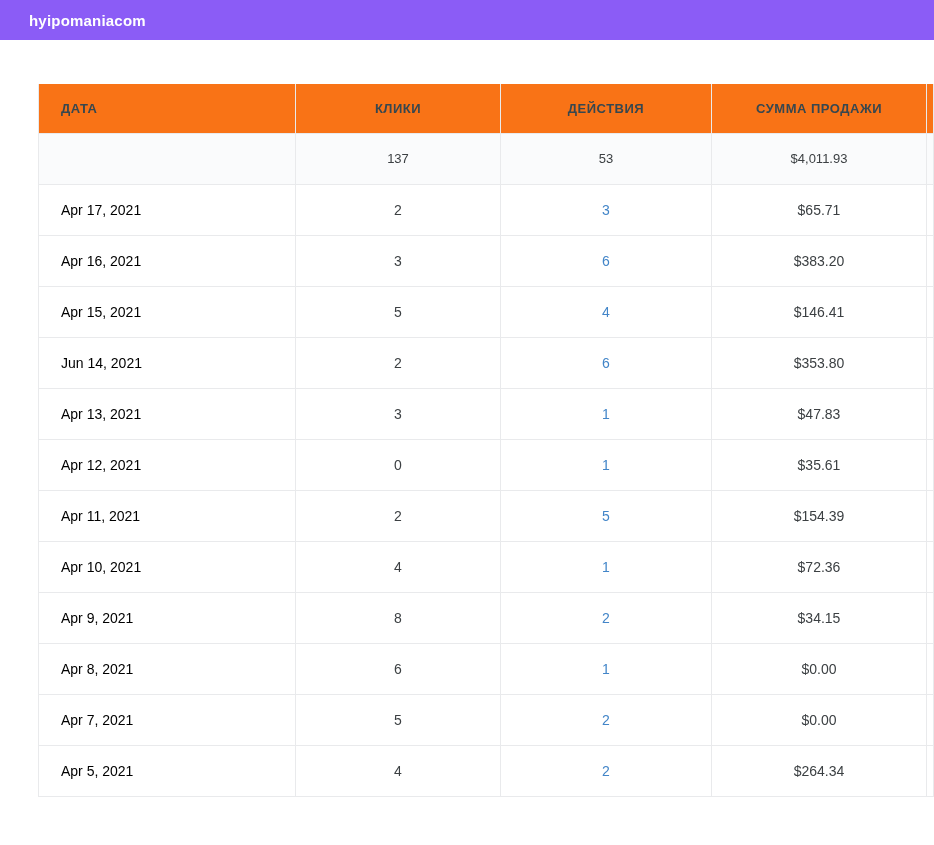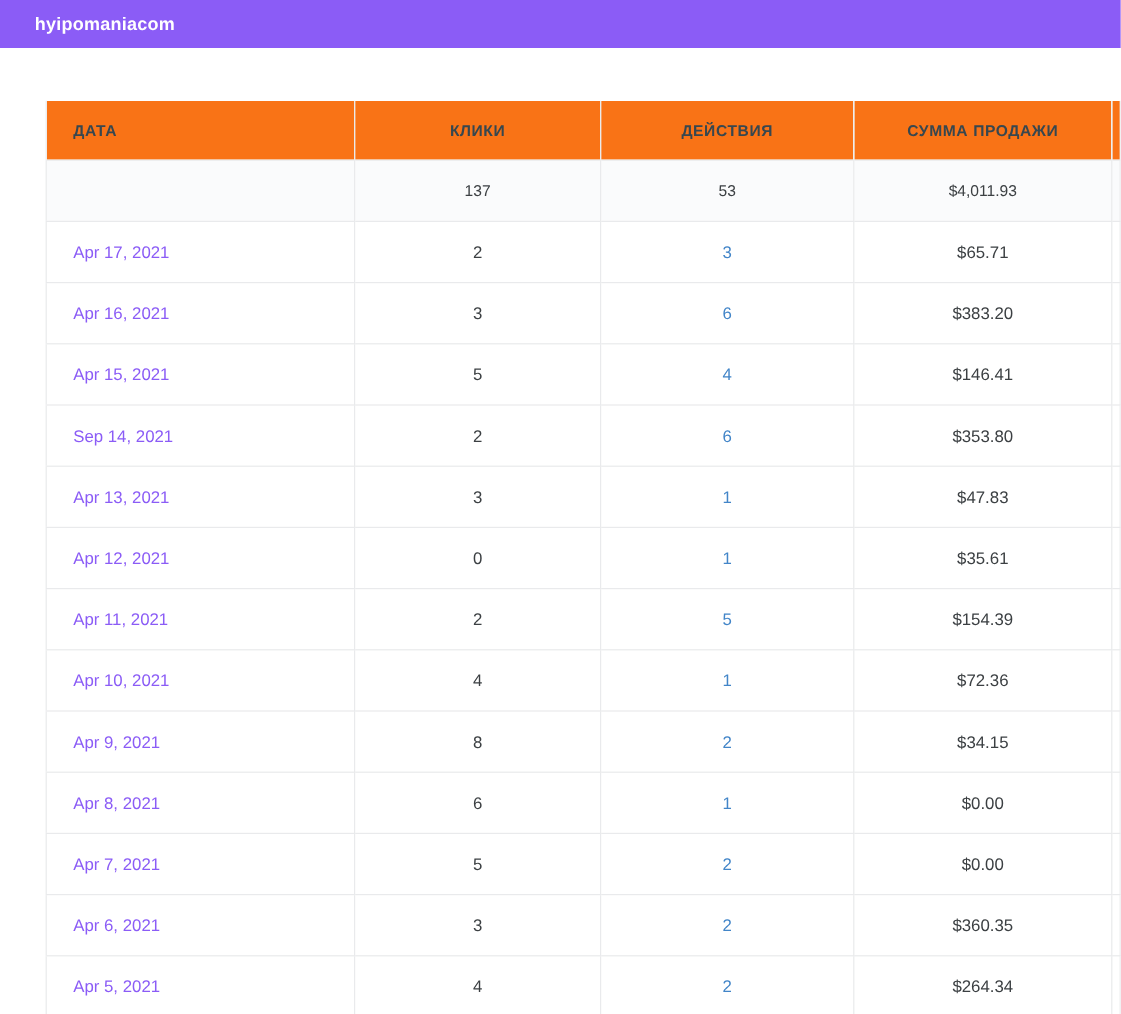--- a/index.html
+++ b/index.html
@@ -107,21 +107,21 @@
     background: #fafbfc;
     color: #3c4043;
     font-size: 13px;
   }
   tbody td {
     height: 51px;
     background: #ffffff;
     color: #3c4043;
     font-size: 14px;
   }
-  td.left { color: #8b5cf6; }
+  td.left { color: #000000; }
   a.actions-link {
     color: #4285c8;
     text-decoration: none;
     cursor: pointer;
   }
 </style>
 </head>
 <body>
 
 <header class="appbar">
@@ -171,21 +171,21 @@
       <td></td>
     </tr>
         <tr>
       <td class="left">Apr 15, 2021</td>
       <td class="right">5</td>
       <td class="right"><a class="actions-link">4</a></td>
       <td class="right">$146.41</td>
       <td></td>
     </tr>
         <tr>
-      <td class="left">Sep 14, 2021</td>
+      <td class="left">Jun 14, 2021</td>
       <td class="right">2</td>
       <td class="right"><a class="actions-link">6</a></td>
       <td class="right">$353.80</td>
       <td></td>
     </tr>
         <tr>
       <td class="left">Apr 13, 2021</td>
       <td class="right">3</td>
       <td class="right"><a class="actions-link">1</a></td>
       <td class="right">$47.83</td>
@@ -227,27 +227,20 @@
       <td></td>
     </tr>
         <tr>
       <td class="left">Apr 7, 2021</td>
       <td class="right">5</td>
       <td class="right"><a class="actions-link">2</a></td>
       <td class="right">$0.00</td>
       <td></td>
     </tr>
         <tr>
-      <td class="left">Apr 6, 2021</td>
-      <td class="right">3</td>
-      <td class="right"><a class="actions-link">2</a></td>
-      <td class="right">$360.35</td>
-      <td></td>
-    </tr>
-        <tr>
       <td class="left">Apr 5, 2021</td>
       <td class="right">4</td>
       <td class="right"><a class="actions-link">2</a></td>
       <td class="right">$264.34</td>
       <td></td>
     </tr>
       </tbody>
   </table>
 
 </main>

